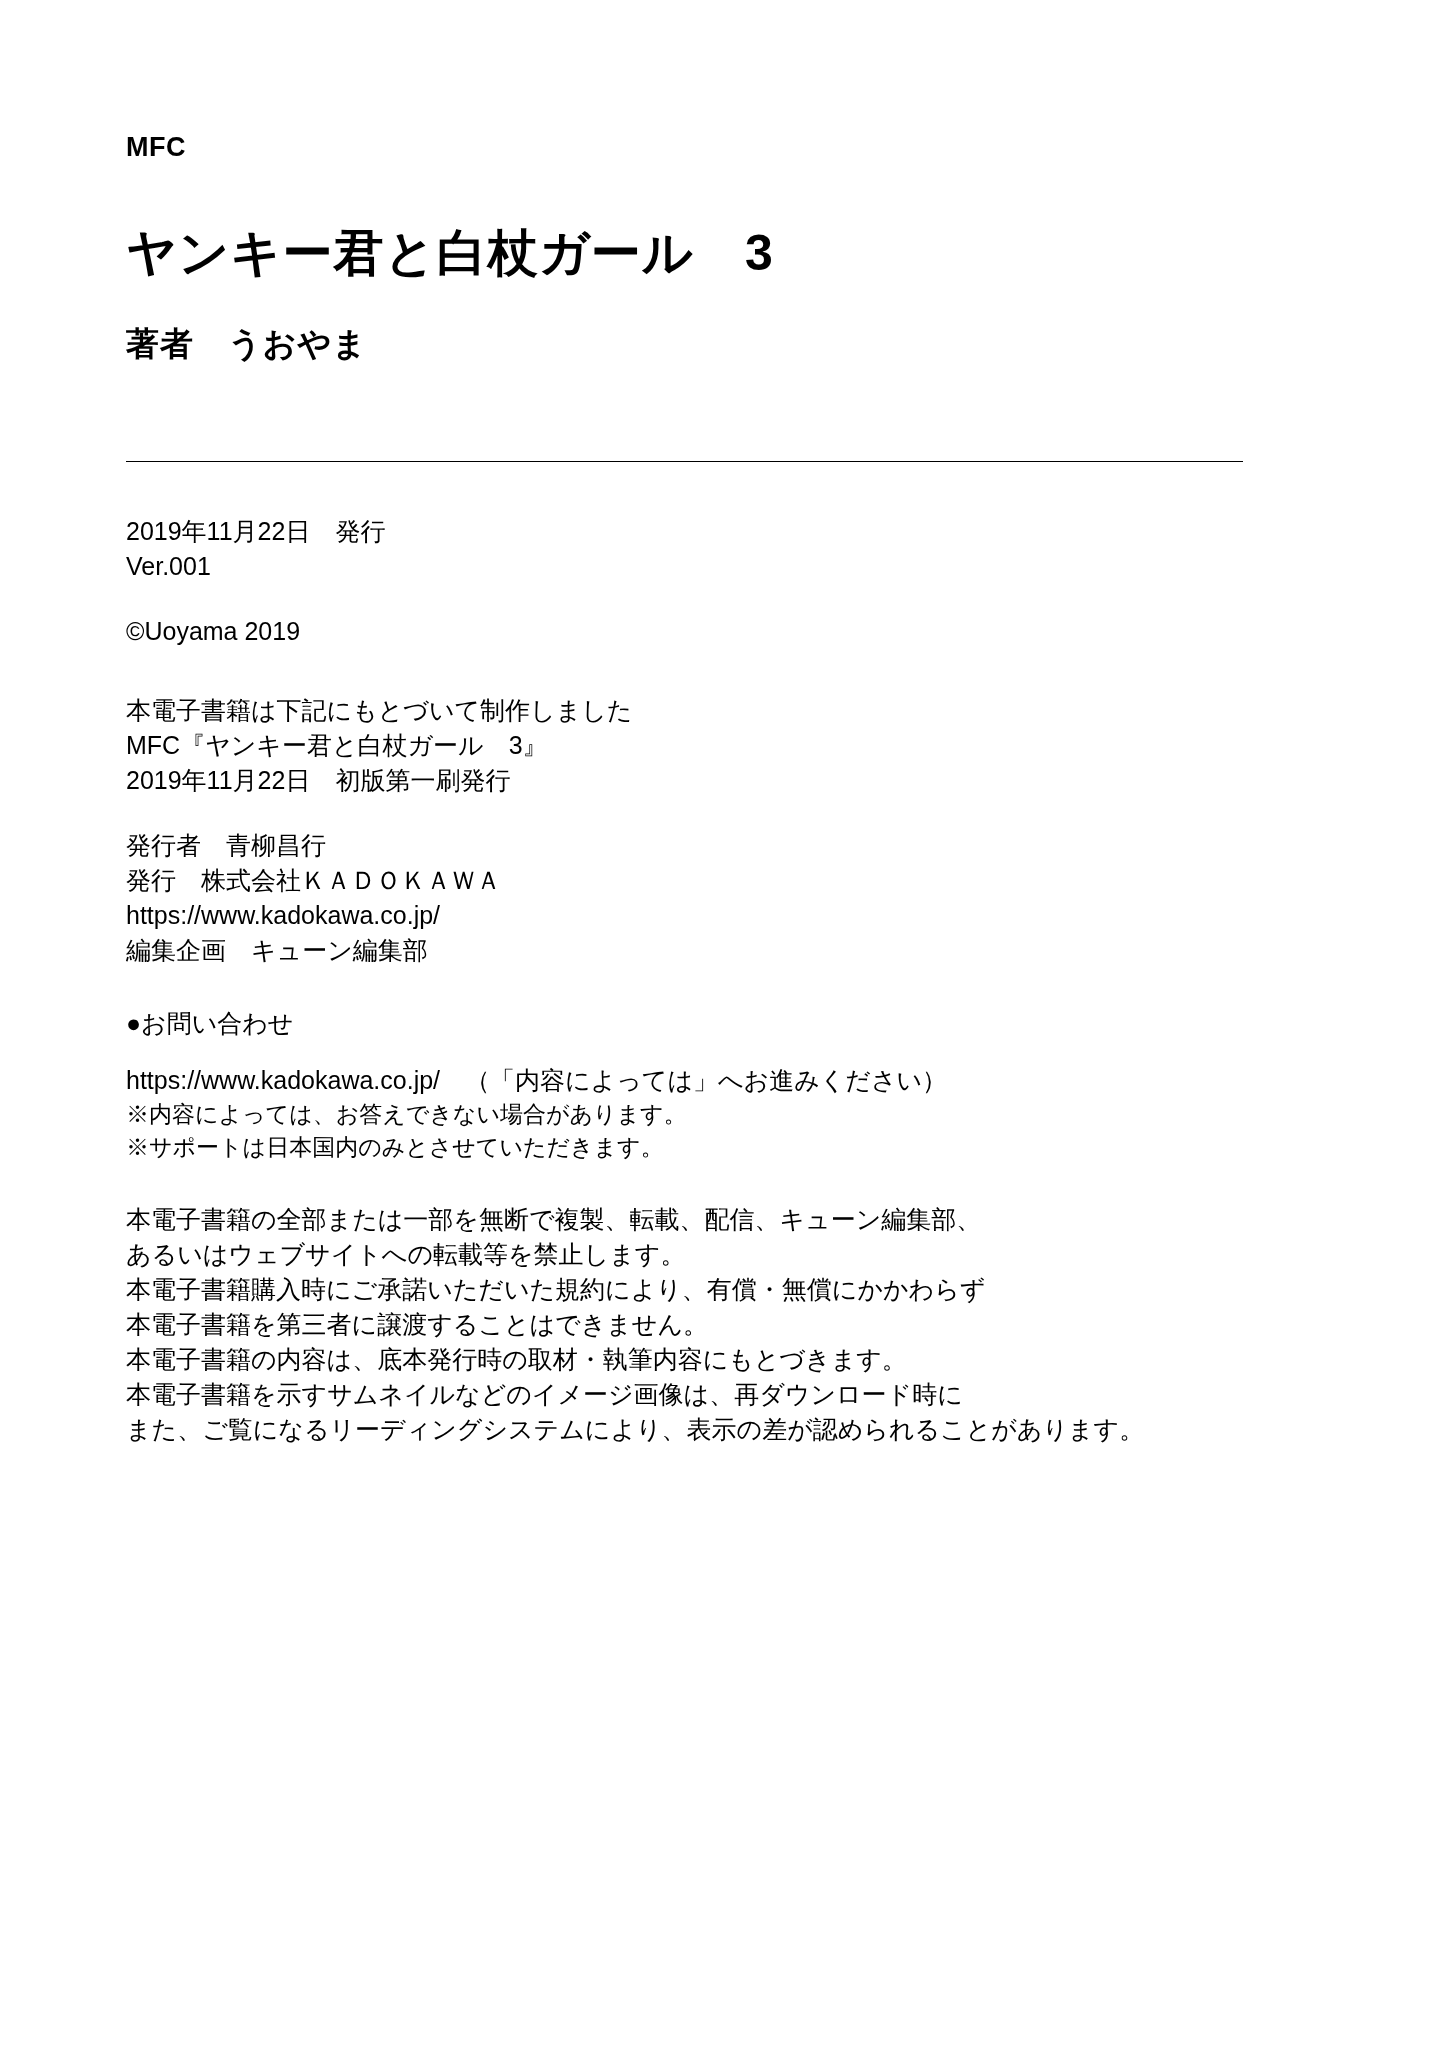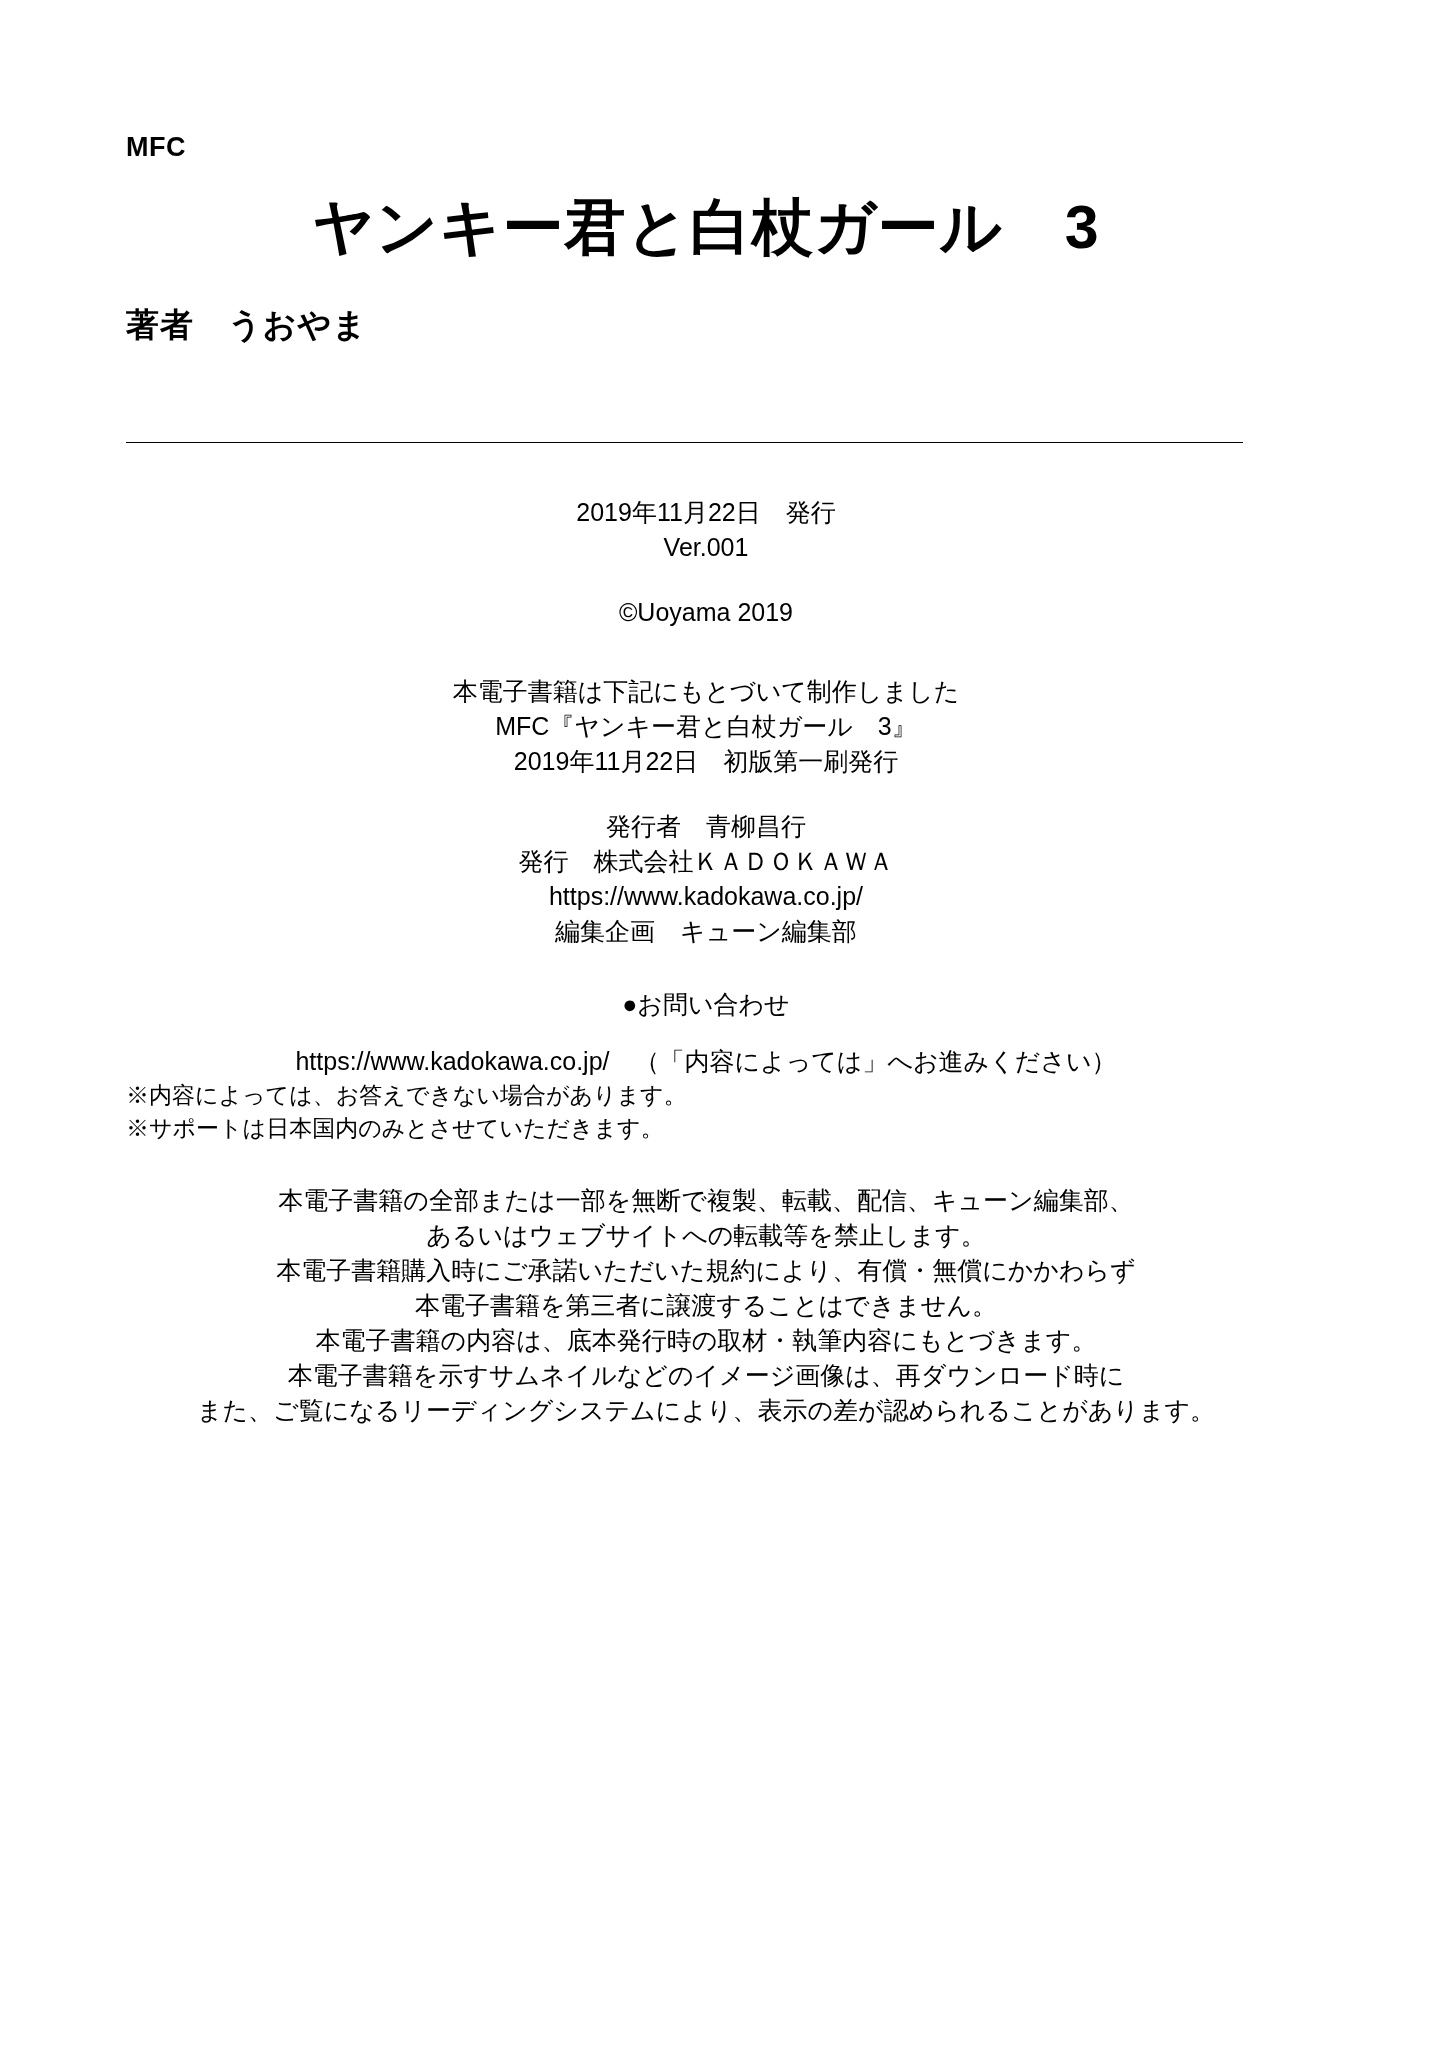--- a/index.html
+++ b/index.html
@@ -30,27 +30,26 @@
 
   
   .imprint-label {
     margin-top: 131px;
     font-size: 27px;
     font-weight: bold;
     letter-spacing: 0.5px;
     line-height: 1.2;
   }
   .book-title {
-    margin-top: 26px;
-    font-size: 61px;
+    margin-top: 59px;
+    font-size: 50px;
     font-weight: bold;
     letter-spacing: 1px;
     line-height: 1.25;
     white-space: pre;
-    text-align: center;
   }
   .author-line {
     margin-top: 38px;
     font-size: 33px;
     font-weight: bold;
     letter-spacing: 1px;
     line-height: 1.3;
     white-space: pre;
   }
 
@@ -62,21 +61,20 @@
   }
 
   
   .pub-block {
     margin-top: 52px;
   }
   .line {
     font-size: 25px;
     line-height: 35px;
     white-space: pre;
-    text-align: center;
   }
   .line-sm {
     font-size: 23px;
     line-height: 33px;
     white-space: pre;
   }
   .gap-22 { height: 22px; }
   .gap-30 { height: 30px; }
   .gap-38 { height: 38px; }
   .gap-44 { height: 44px; }

